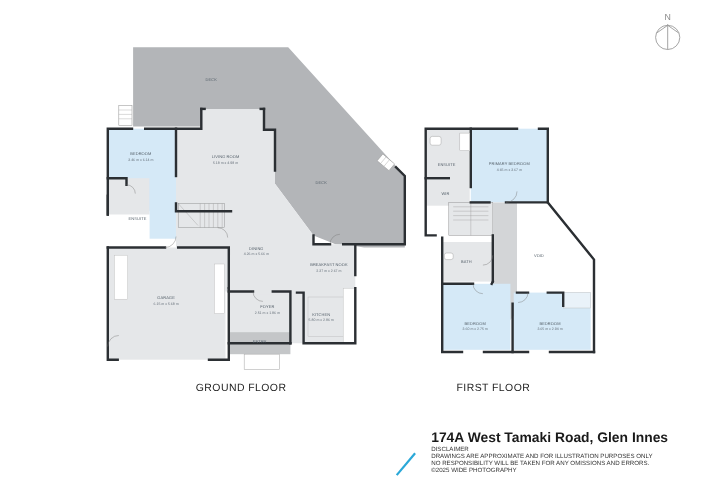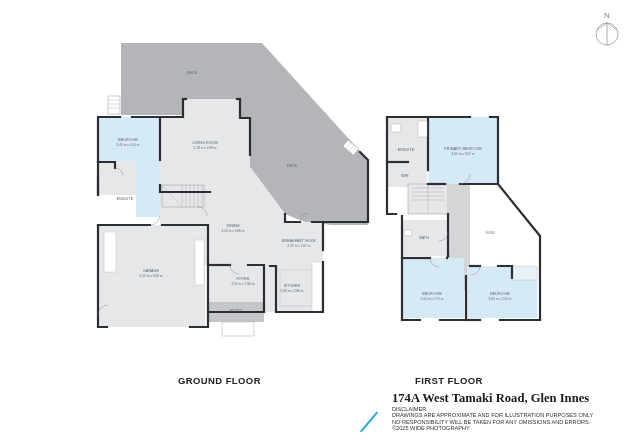--- a/index.html
+++ b/index.html
@@ -1,21 +1,21 @@
 <!DOCTYPE html>
 <html><head>
 <meta charset="utf-8">
 <style>
   html, body { margin: 0; padding: 0; background: #ffffff; }
   body { width: 639px; height: 447px; position: relative; overflow: hidden; font-family: "Liberation Sans", sans-serif; }
   svg.plan { position: absolute; left: 0; top: 0; width: 639px; height: 447px; }
   .rl { font-family: "Liberation Sans", sans-serif; font-size: 3.6px; fill: #55606a; text-anchor: middle; letter-spacing: 0.1px; }
   .rd { font-family: "Liberation Sans", sans-serif; font-size: 3.2px; fill: #66707a; text-anchor: middle; }
-  .floor-title { position: absolute; font-family: "Liberation Sans", sans-serif; font-weight: bold; font-size: 9.5px; color: #222; letter-spacing: 0.4px; margin-top: 28px; }
-  .address { position: absolute; left: 392px; top: 391px; font-family: Liberation Serif, serif; font-weight: bold; font-size: 12.6px; color: #1a1a1a; white-space: nowrap; }
+  .floor-title { position: absolute; font-family: "Liberation Sans", sans-serif; font-weight: normal; font-size: 9.5px; color: #222; letter-spacing: 0.4px; }
+  .address { position: absolute; left: 392px; top: 391px; font-family: Liberation Sans, sans-serif; font-weight: bold; font-size: 12.6px; color: #1a1a1a; white-space: nowrap; }
   .disclaimer { position: absolute; left: 392px; top: 406px; font-family: "Liberation Sans", sans-serif; font-size: 5.6px; line-height: 6.3px; color: #333; white-space: nowrap; }
   .disclaimer div { margin: 0; }
   .slash { position: absolute; left: 368px; top: 409px; width: 2px; height: 26px; background: #2aa8d8; transform: rotate(40deg); transform-origin: center; }
   .compass { position: absolute; left: 592px; top: 8px; width: 30px; height: 40px; }
 </style>
 </head>
 <body>
 
 <svg class="plan" viewBox="0 0 639 447">
 

